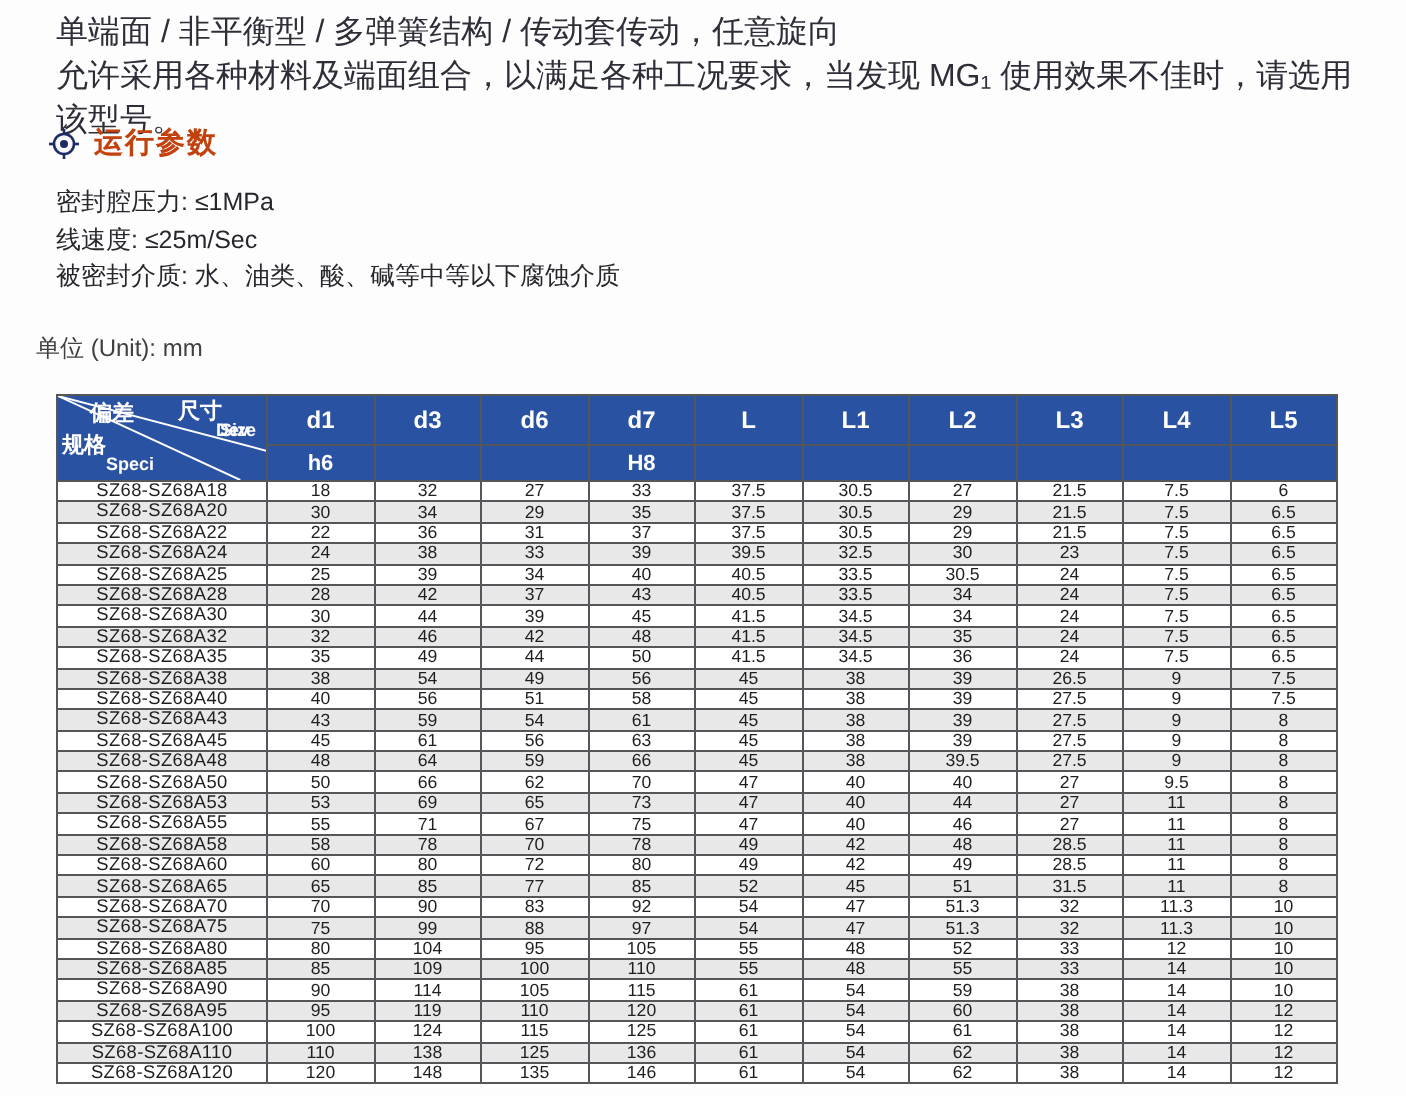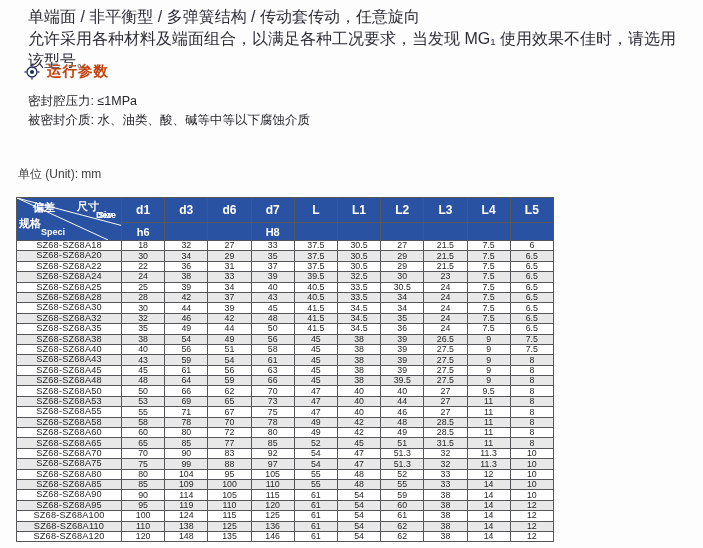--- a/index.html
+++ b/index.html
@@ -23,21 +23,21 @@
                        letter-spacing:1px; }
   .target { width:16px; height:16px; display:block; }
 
   
   .params { position:absolute; left:28px; top:92px;
             font-size:12.5px; line-height:18.5px; color:#26262c; }
 
   .unit { position:absolute; left:18px; top:166px; font-size:12px; color:#404040; }
 
   
-  table.spec { position:absolute; left:16px; top:197px; width:538px;
+  table.spec { position:absolute; left:28px; top:197px; width:641px;
                border-collapse:collapse; table-layout:fixed;padding-left:16px; }
   table.spec th, table.spec td { border:1px solid #55565a; padding:0; }
   table.spec thead th {
     background:#2a52a2; color:#ffffff; font-weight:bold;
     font-size:12px; text-align:center;
   }
   thead tr.r1 th { height:24px; }
   thead tr.r2 th { height:17px; font-size:11px; }
   col.c-model { width:105px; }
 
@@ -76,20 +76,21 @@
       <line x1="8" y1="0.5" x2="8" y2="2.6" stroke="#1d2b66" stroke-width="1.3"></line>
       <line x1="8" y1="13.4" x2="8" y2="15.5" stroke="#1d2b66" stroke-width="1.3"></line>
       <line x1="0.5" y1="8" x2="2.6" y2="8" stroke="#1d2b66" stroke-width="1.3"></line>
       <line x1="13.4" y1="8" x2="15.5" y2="8" stroke="#1d2b66" stroke-width="1.3"></line>
     </svg>
     <span class="ttl">运行参数</span>
   </div>
 
   <div class="params">
     <div>密封腔压力: ≤1MPa</div>
+    <div>线速度: ≤25m/Sec</div>
     <div>被密封介质: 水、油类、酸、碱等中等以下腐蚀介质</div>
   </div>
 
   <div class="unit">单位 (Unit): mm</div>
 
   <table class="spec">
     <colgroup>
       <col class="c-model">
         <col>
         <col>

